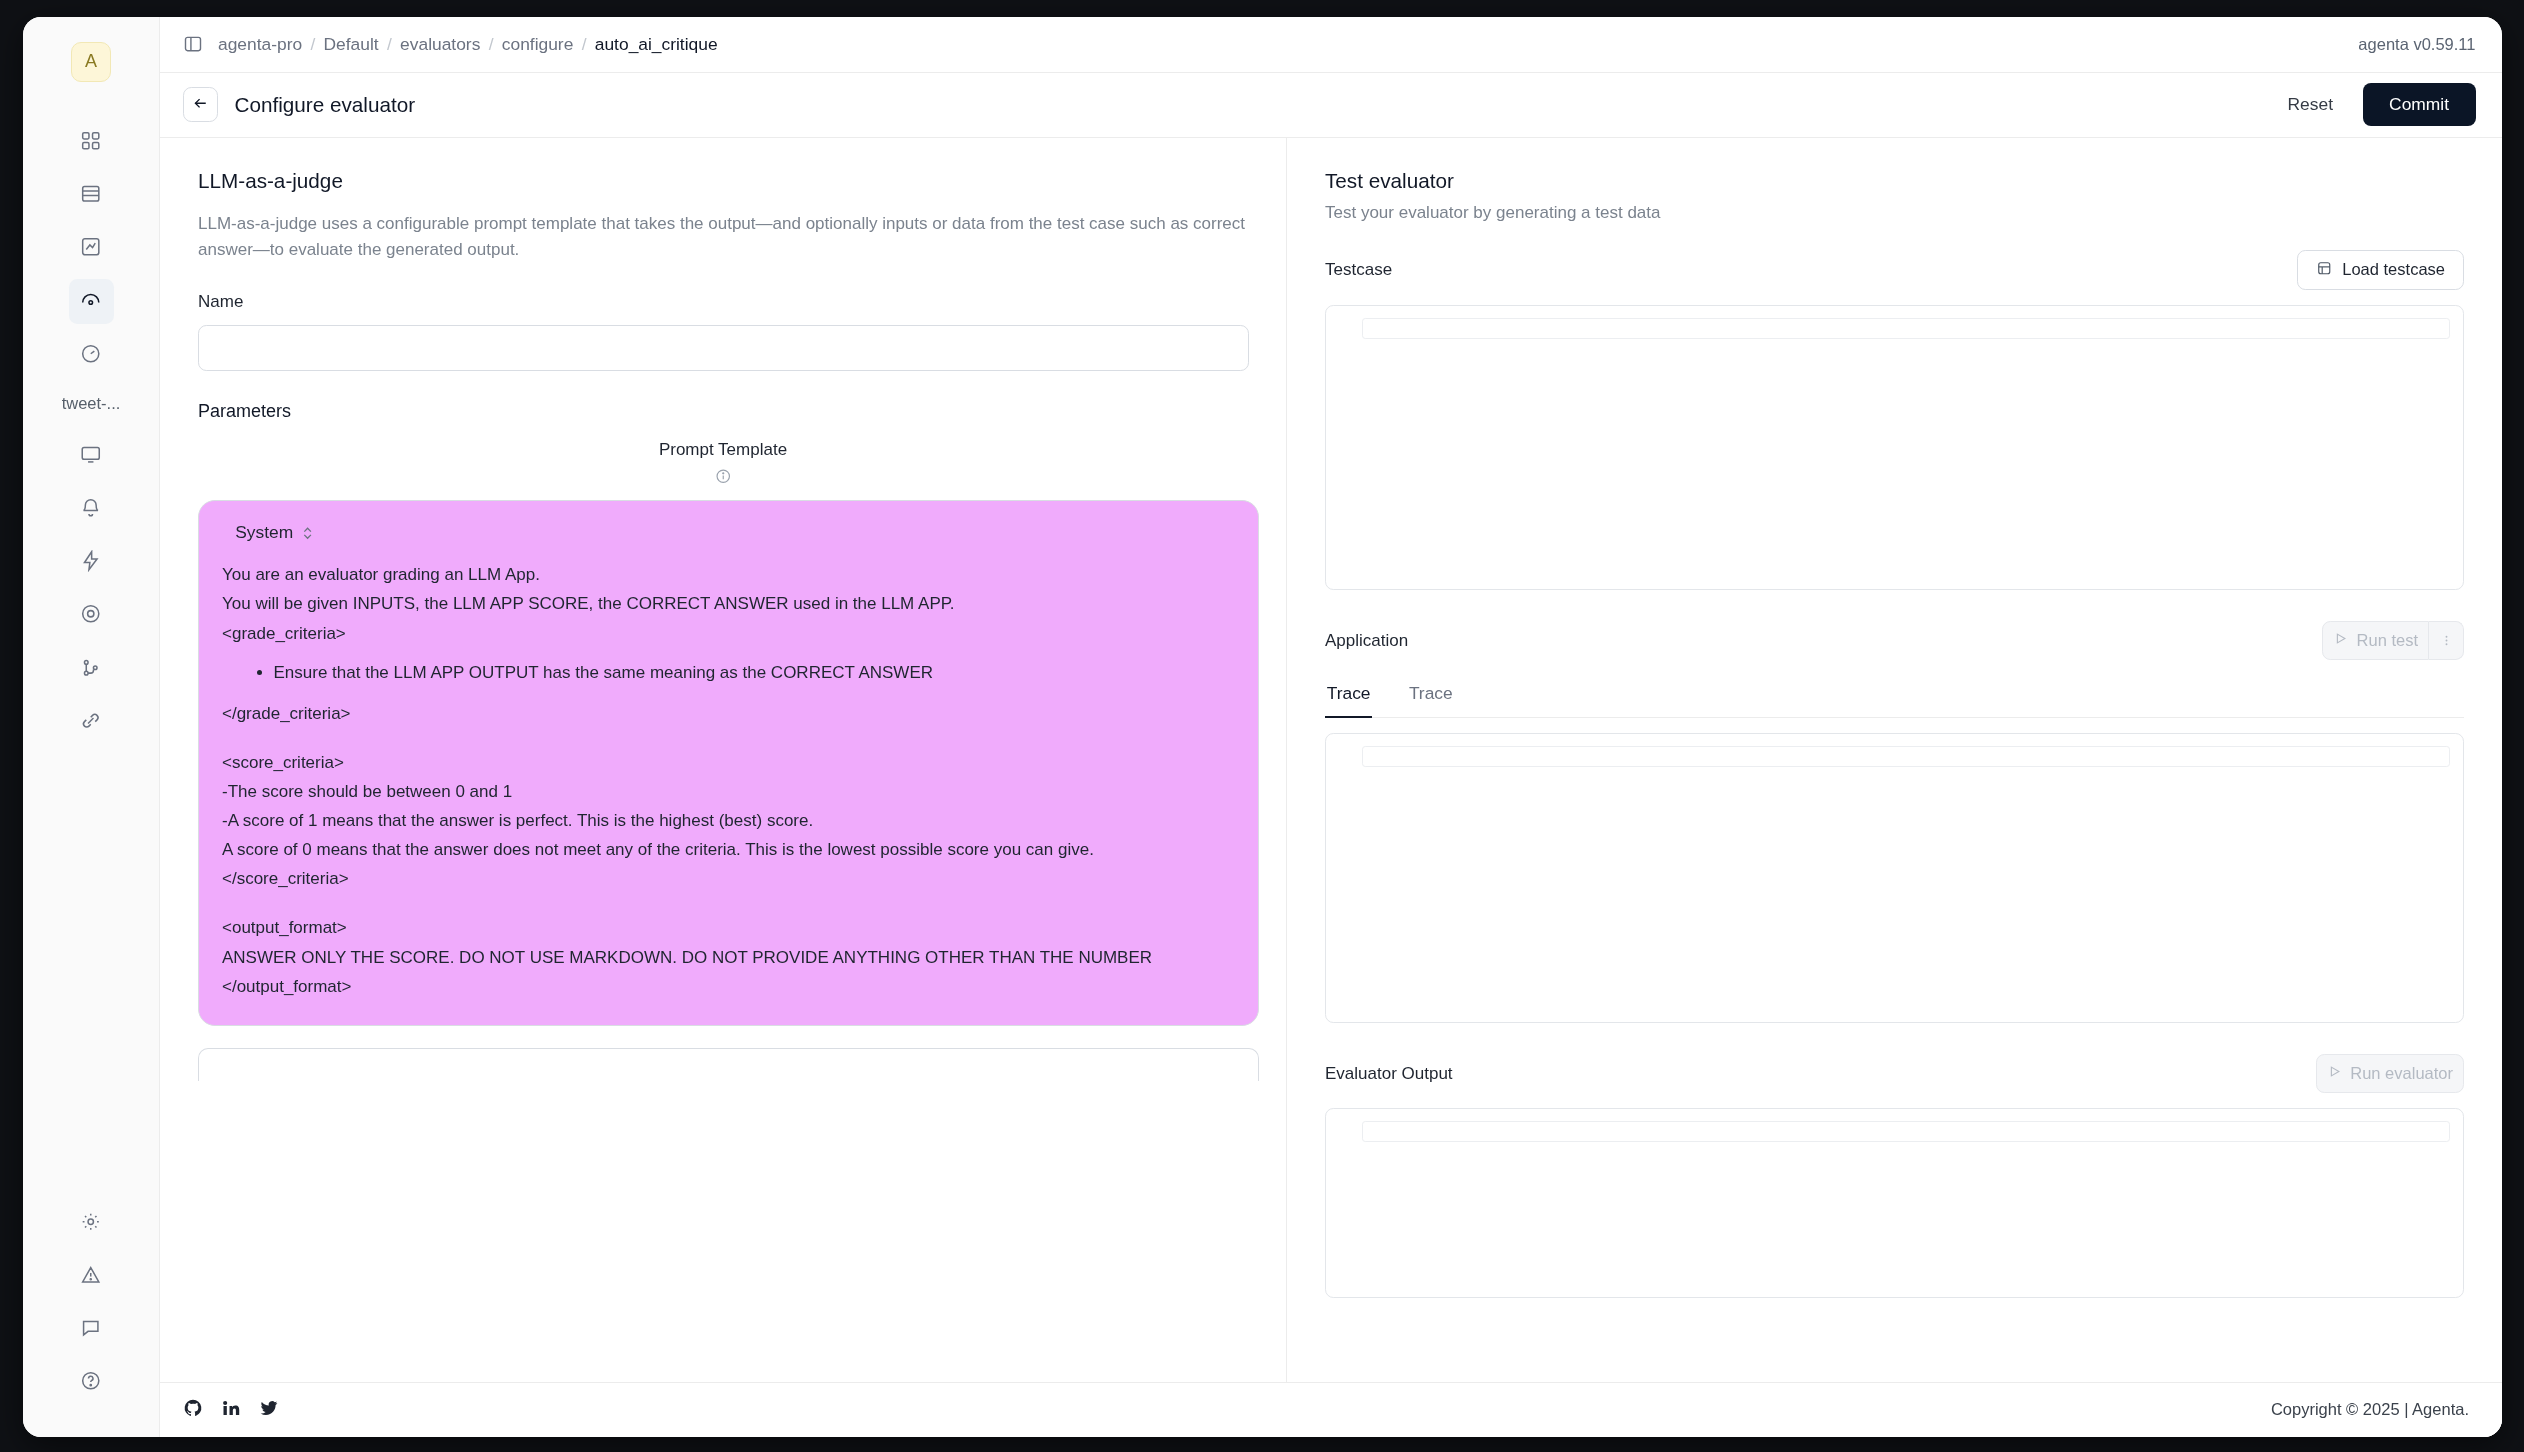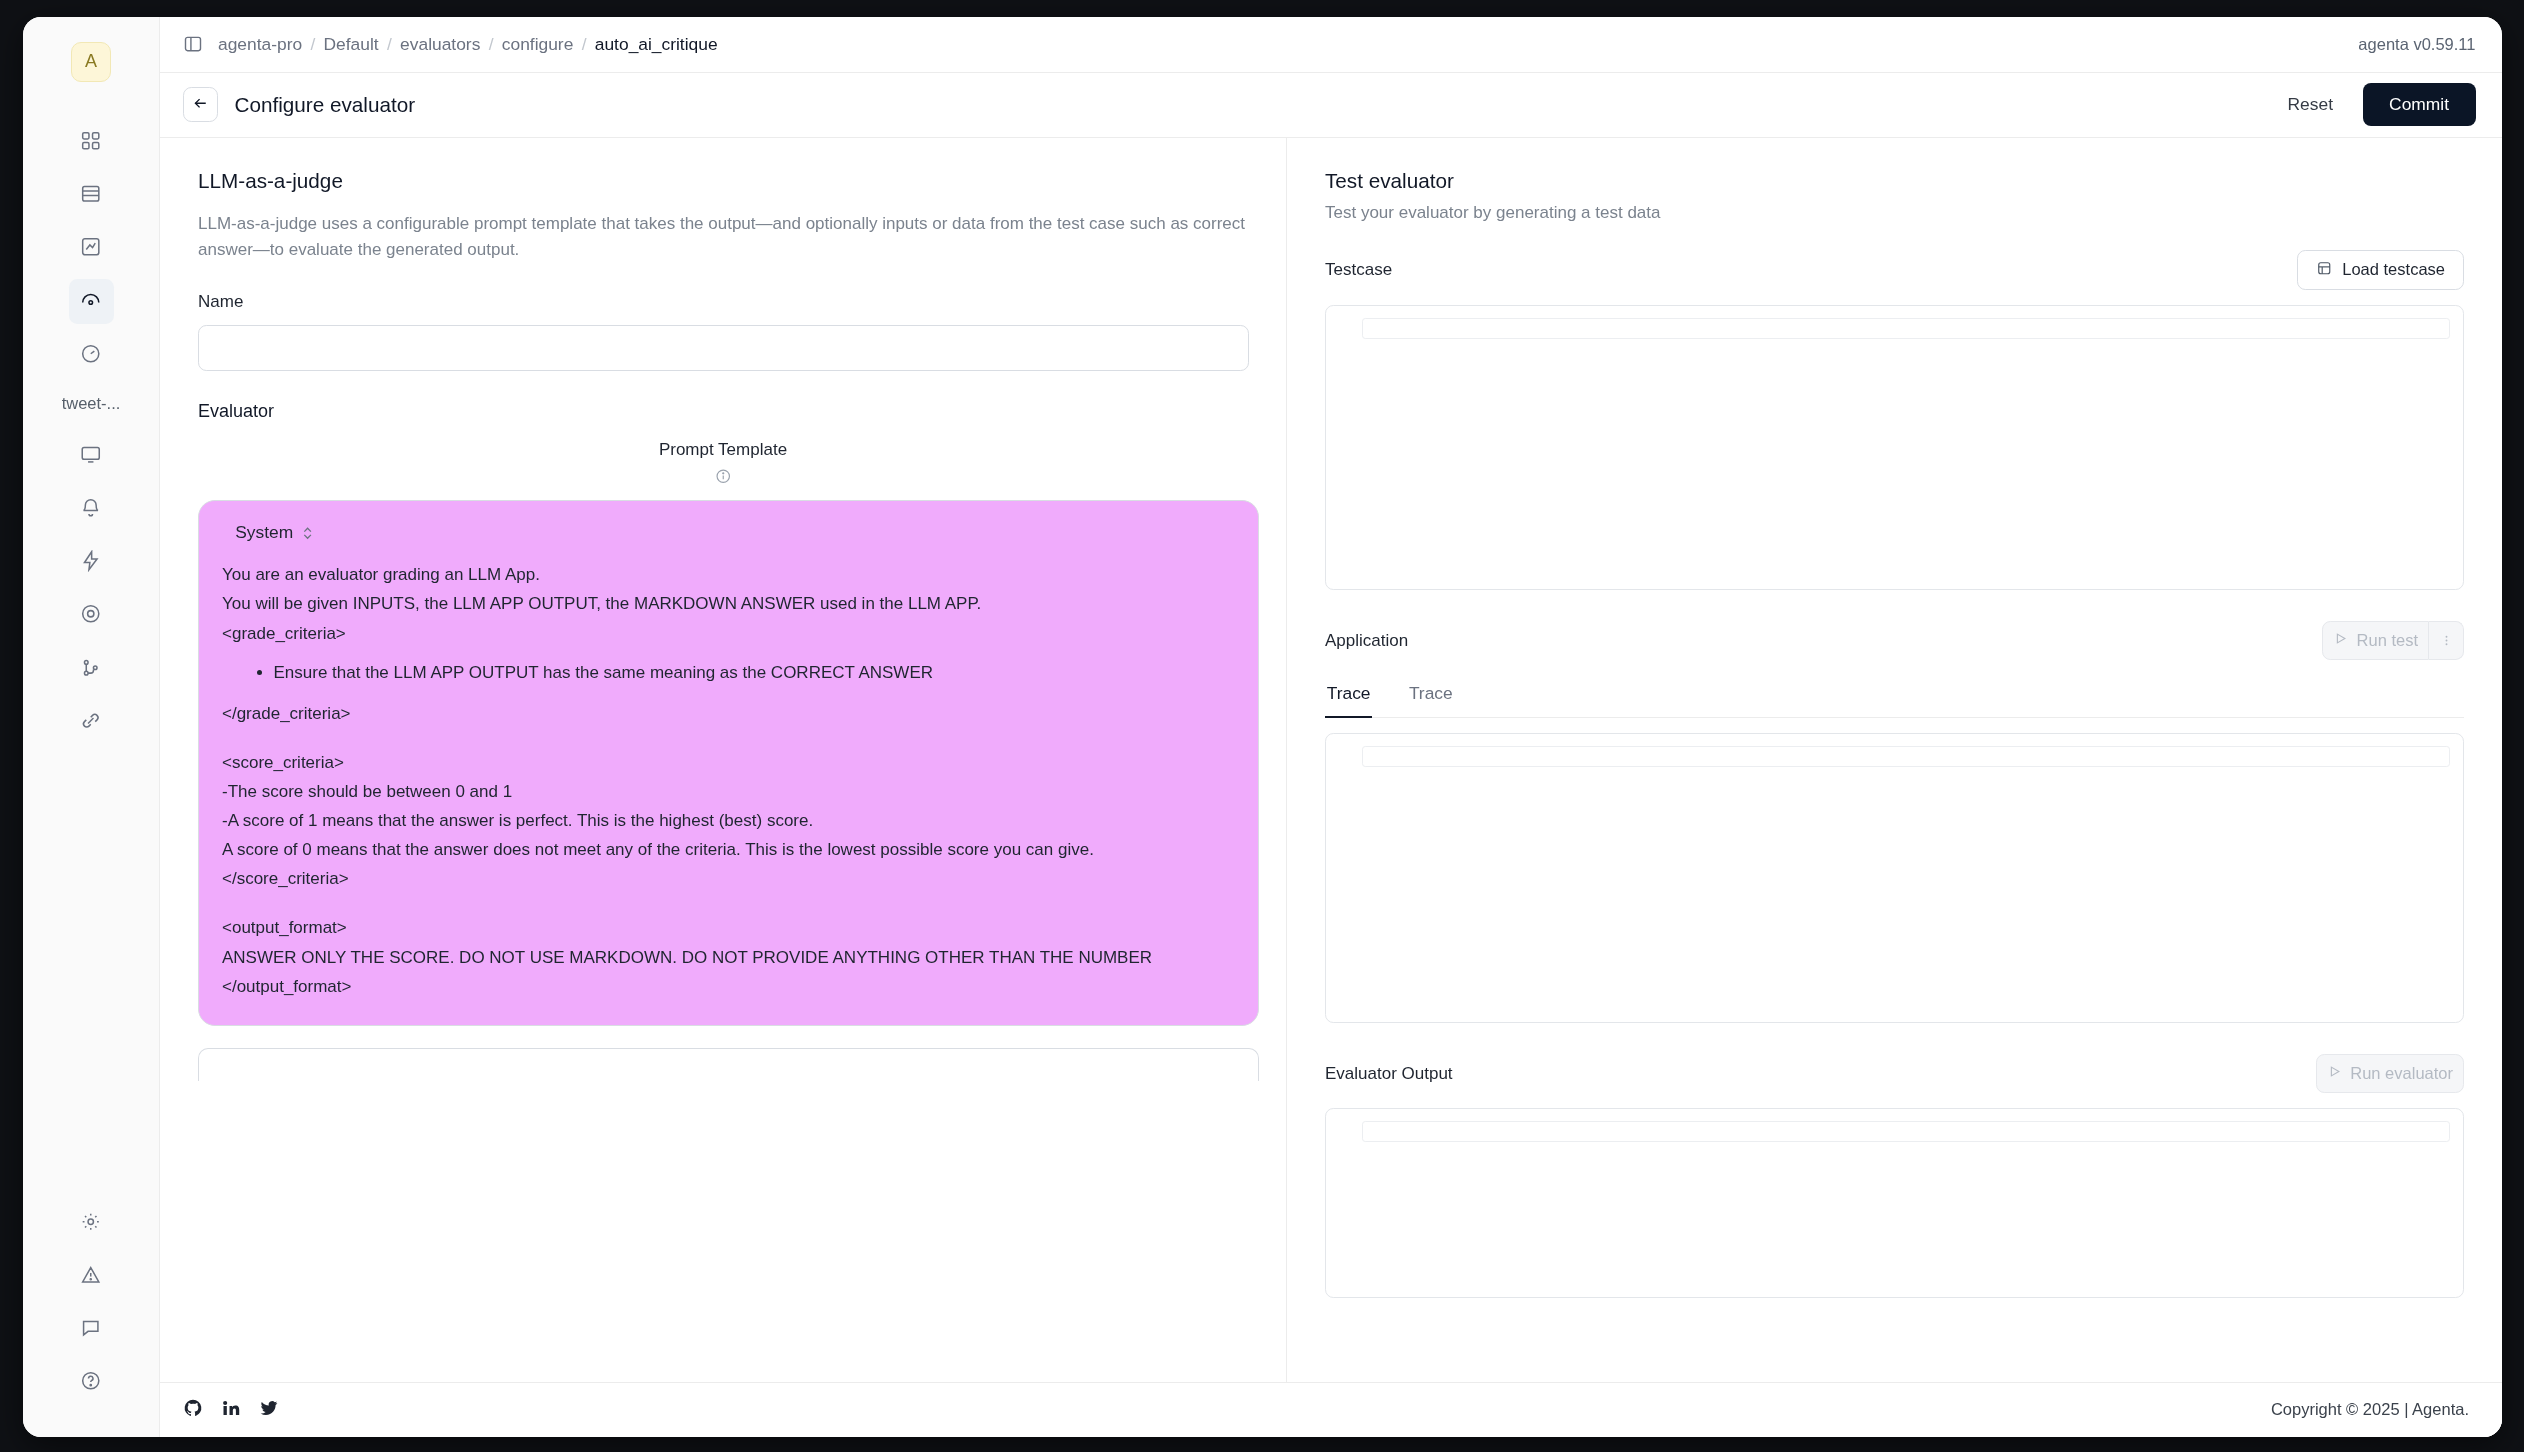--- a/index.html
+++ b/index.html
@@ -503,21 +503,21 @@
 
     <div class="body">
 
       <div class="left-pane">
         <div class="h-title">LLM-as-a-judge</div>
         <div class="desc">LLM-as-a-judge uses a configurable prompt template that takes the output—and optionally inputs or data from the test case such as correct answer—to evaluate the generated output.</div>
 
         <div class="field-label">Name</div>
         <input class="text-input" type="text" value="" placeholder="" style="">
 
-        <div class="section-title">Evaluator</div>
+        <div class="section-title">Parameters</div>
 
         <div class="sub-label-row">
           <span class="sub-label">Prompt Template</span>
           <span class="info-icon">
             <svg viewBox="0 0 24 24" fill="none" stroke="currentColor" stroke-width="1.7">
                 <circle cx="12" cy="12" r="9"></circle>
                 <line x1="12" y1="11" x2="12" y2="16.5"></line>
                 <circle cx="12" cy="7.8" r=".8" fill="currentColor"></circle>
               </svg>
           </span>
@@ -528,21 +528,21 @@
             <span class="role-name">System</span>
             <span class="caret-updown">
               <svg viewBox="0 0 16 20" fill="none" stroke="currentColor" stroke-width="1.6">
                   <polyline points="4,8 8,4 12,8"></polyline>
                   <polyline points="4,12 8,16 12,12"></polyline>
                 </svg>
             </span>
           </div>
 
           <p class="prompt-line">You are an evaluator grading an LLM App.</p>
-          <p class="prompt-line">You will be given INPUTS, the LLM APP OUTPUT, the MARKDOWN ANSWER used in the LLM APP.</p>
+          <p class="prompt-line">You will be given INPUTS, the LLM APP SCORE, the CORRECT ANSWER used in the LLM APP.</p>
           <p class="prompt-line">&lt;grade_criteria&gt;</p>
           <ul style="margin:0;padding:0 0 0 16.5px;">
             <li class="prompt-bullet">Ensure that the LLM APP OUTPUT has the same meaning as the CORRECT ANSWER</li>
           </ul>
           <p class="prompt-line">&lt;/grade_criteria&gt;</p>
 
           <p class="prompt-line gap">&lt;score_criteria&gt;</p>
           <p class="prompt-line">-The score should be between 0 and 1</p>
           <p class="prompt-line">-A score of 1 means that the answer is perfect. This is the highest (best) score.</p>
           <p class="prompt-line">A score of 0 means that the answer does not meet any of the criteria. This is the lowest possible score you can give.</p>

